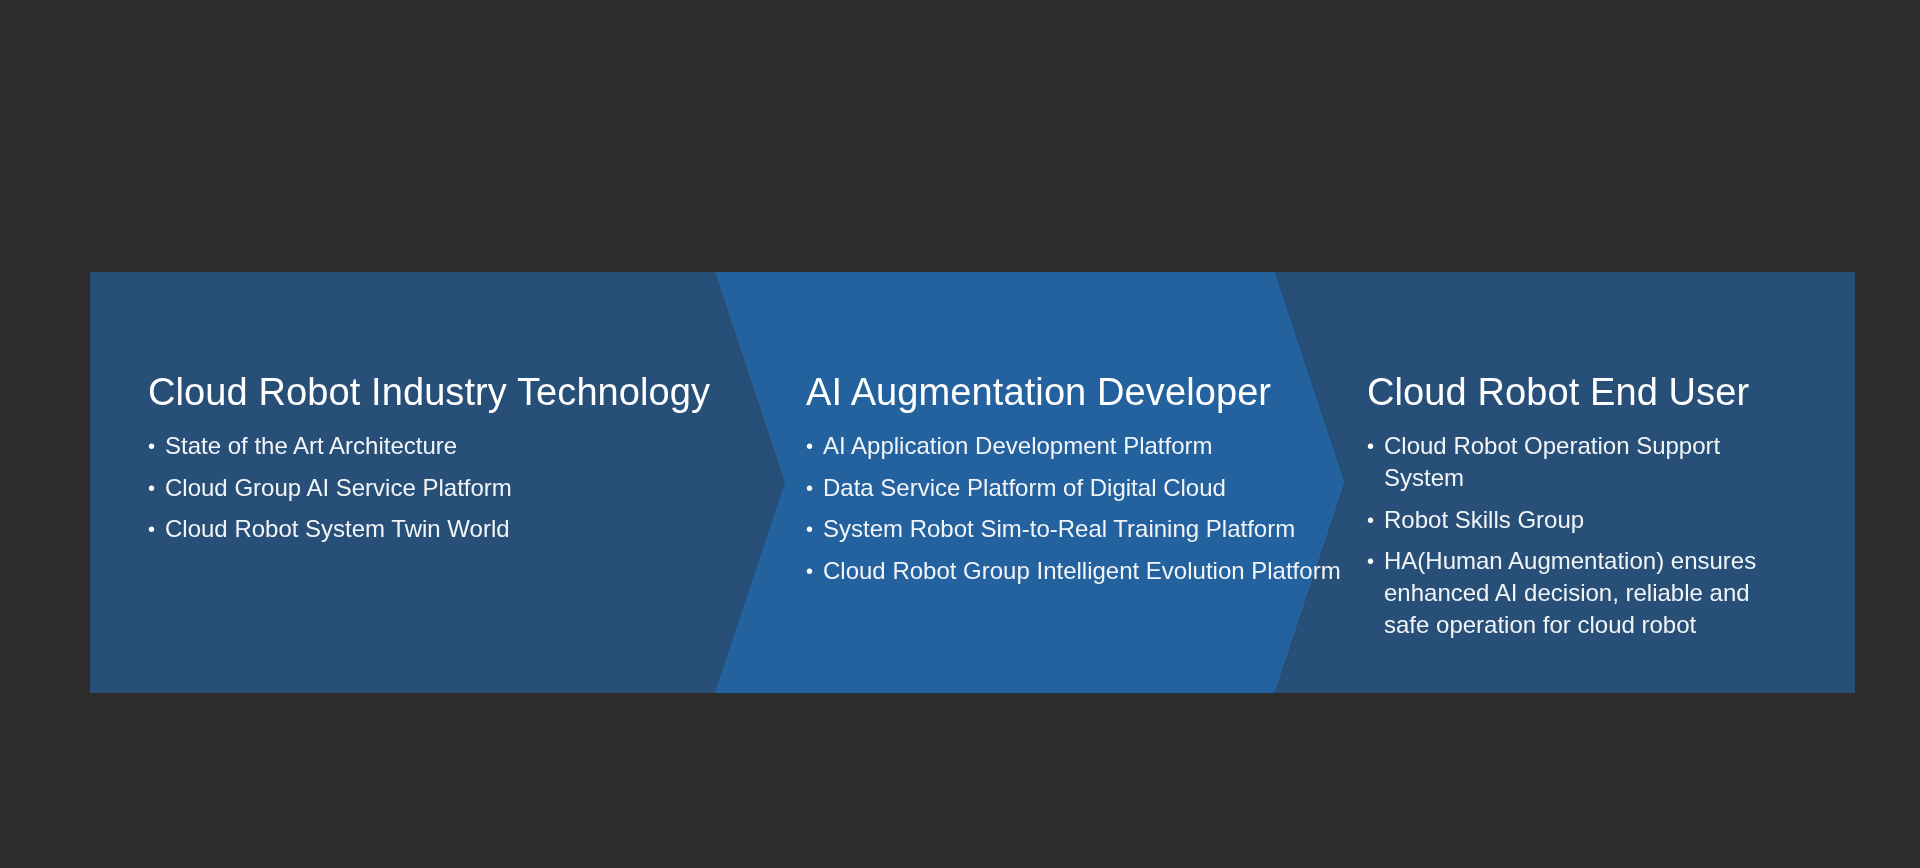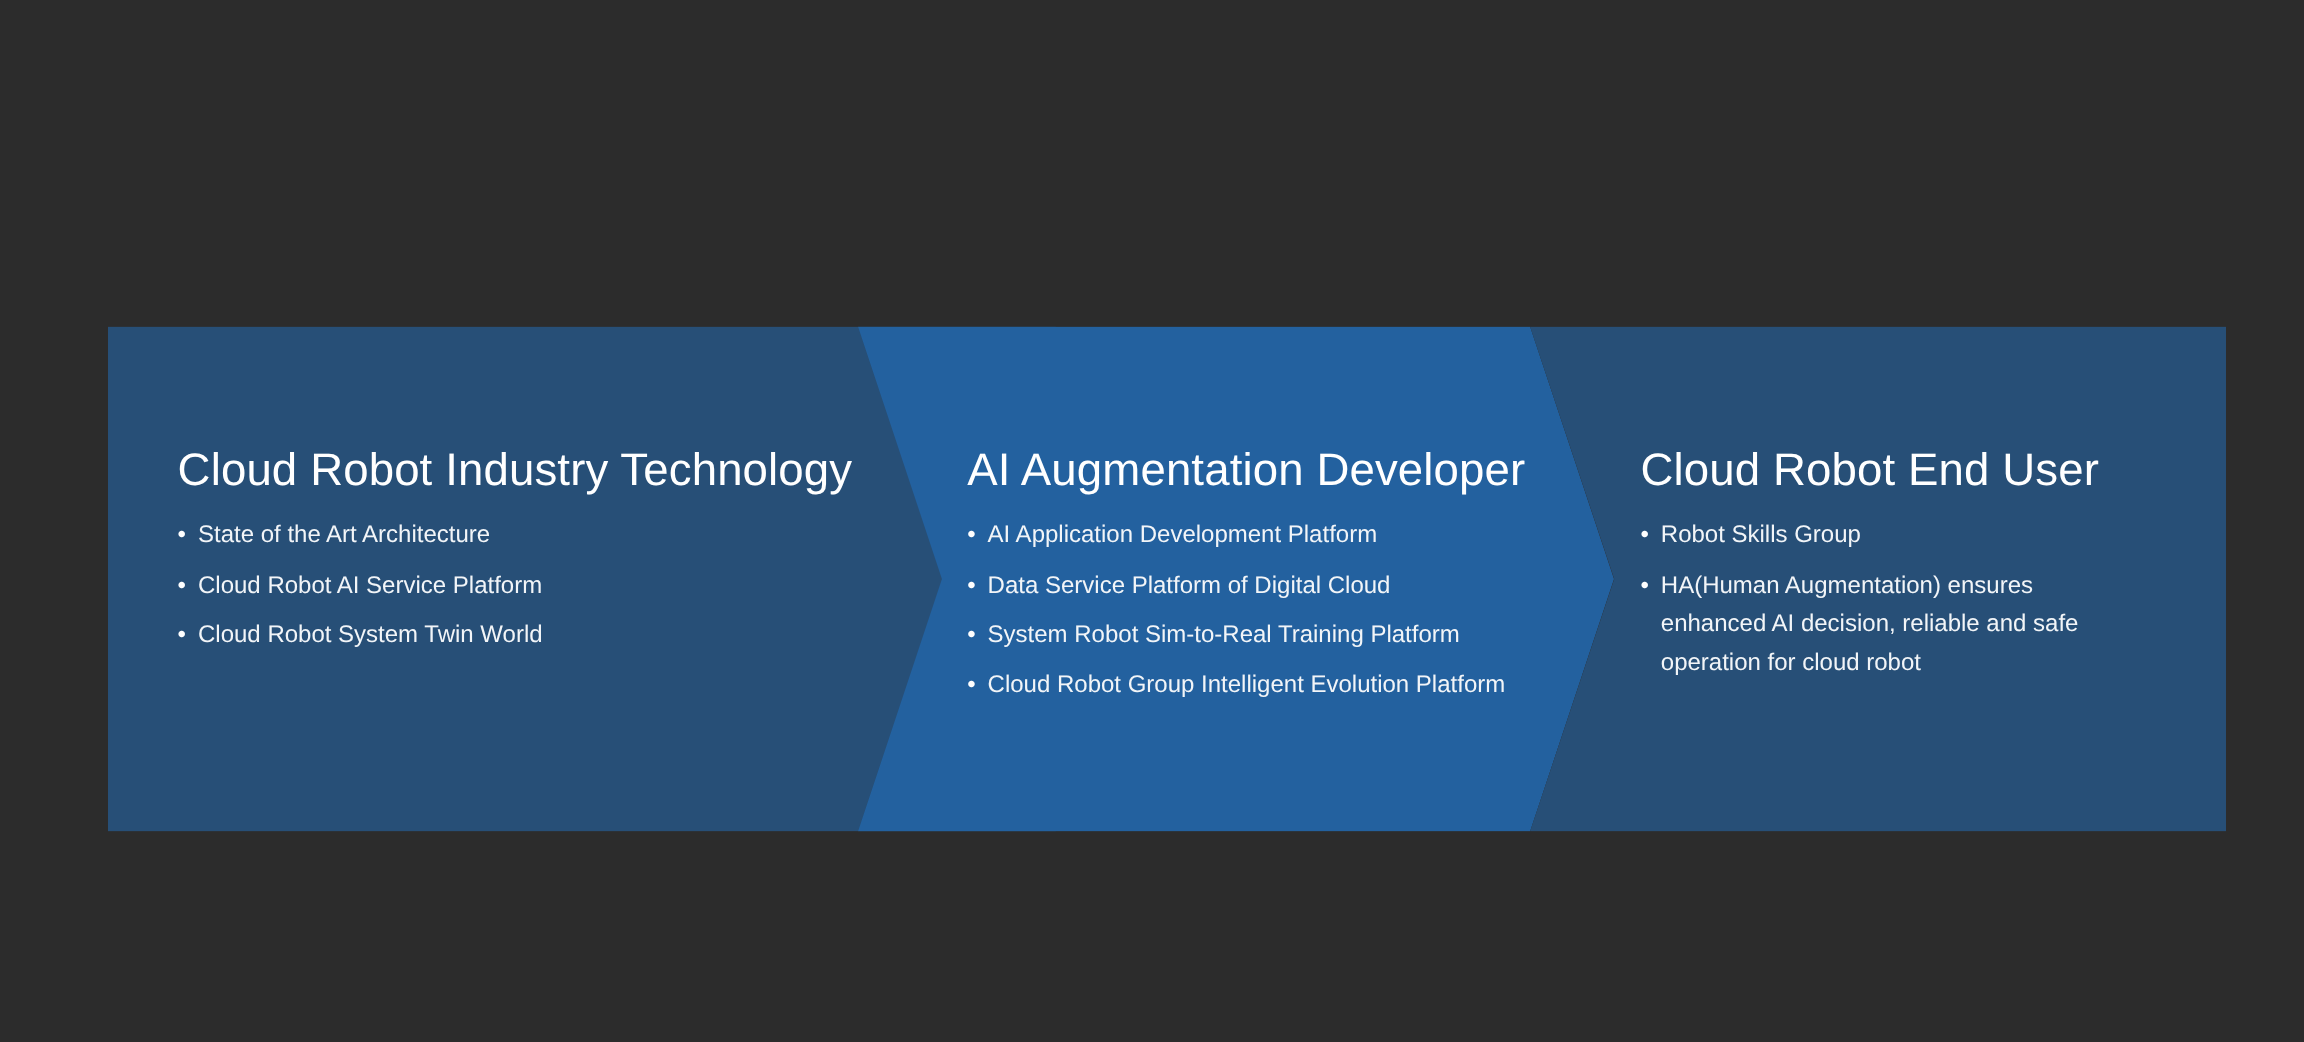--- a/index.html
+++ b/index.html
@@ -95,21 +95,21 @@
     right: 0;
     list-style: none;
     margin: 0;
     padding: 0;
   }
 
   .bullet {
     position: relative;
     padding-left: 17px;
     margin-bottom: 9.5px;
-    font-size: 20px;
+    font-size: 24px;
     line-height: 32px;
     color: #f2f5f8;
     font-weight: 400;
   }
   .bullet::before {
     content: "\2022";
     position: absolute;
     left: 0;
     top: 0;
     font-size: 20px;
@@ -129,21 +129,21 @@
     <div class="panel panel-1"></div>
     <div class="panel panel-2"></div>
     <div class="panel panel-3"></div>
 
     <div class="content content-1">
       <div class="title-wrap">
         <div class="panel-title">Cloud Robot Industry Technology</div>
       </div>
       <ul class="bullets">
         <li class="bullet">State of the Art Architecture</li>
-        <li class="bullet">Cloud Robot AI Service Platform</li>
+        <li class="bullet">Cloud Group AI Service Platform</li>
         <li class="bullet">Cloud Robot System Twin World</li>
       </ul>
     </div>
 
     <div class="content content-2">
       <div class="title-wrap">
         <div class="panel-title">AI Augmentation Developer</div>
       </div>
       <ul class="bullets">
         <li class="bullet">AI Application Development Platform</li>
@@ -151,19 +151,20 @@
         <li class="bullet">System Robot Sim-to-Real Training Platform</li>
         <li class="bullet">Cloud Robot Group Intelligent Evolution Platform</li>
       </ul>
     </div>
 
     <div class="content content-3">
       <div class="title-wrap">
         <div class="panel-title">Cloud Robot End User</div>
       </div>
       <ul class="bullets">
+        <li class="bullet">Cloud Robot Operation Support System</li>
         <li class="bullet">Robot Skills Group</li>
         <li class="bullet">HA(Human Augmentation) ensures enhanced AI decision, reliable and safe operation for cloud robot</li>
       </ul>
     </div>
 
   </div>
 </div>
 
 </body></html>

